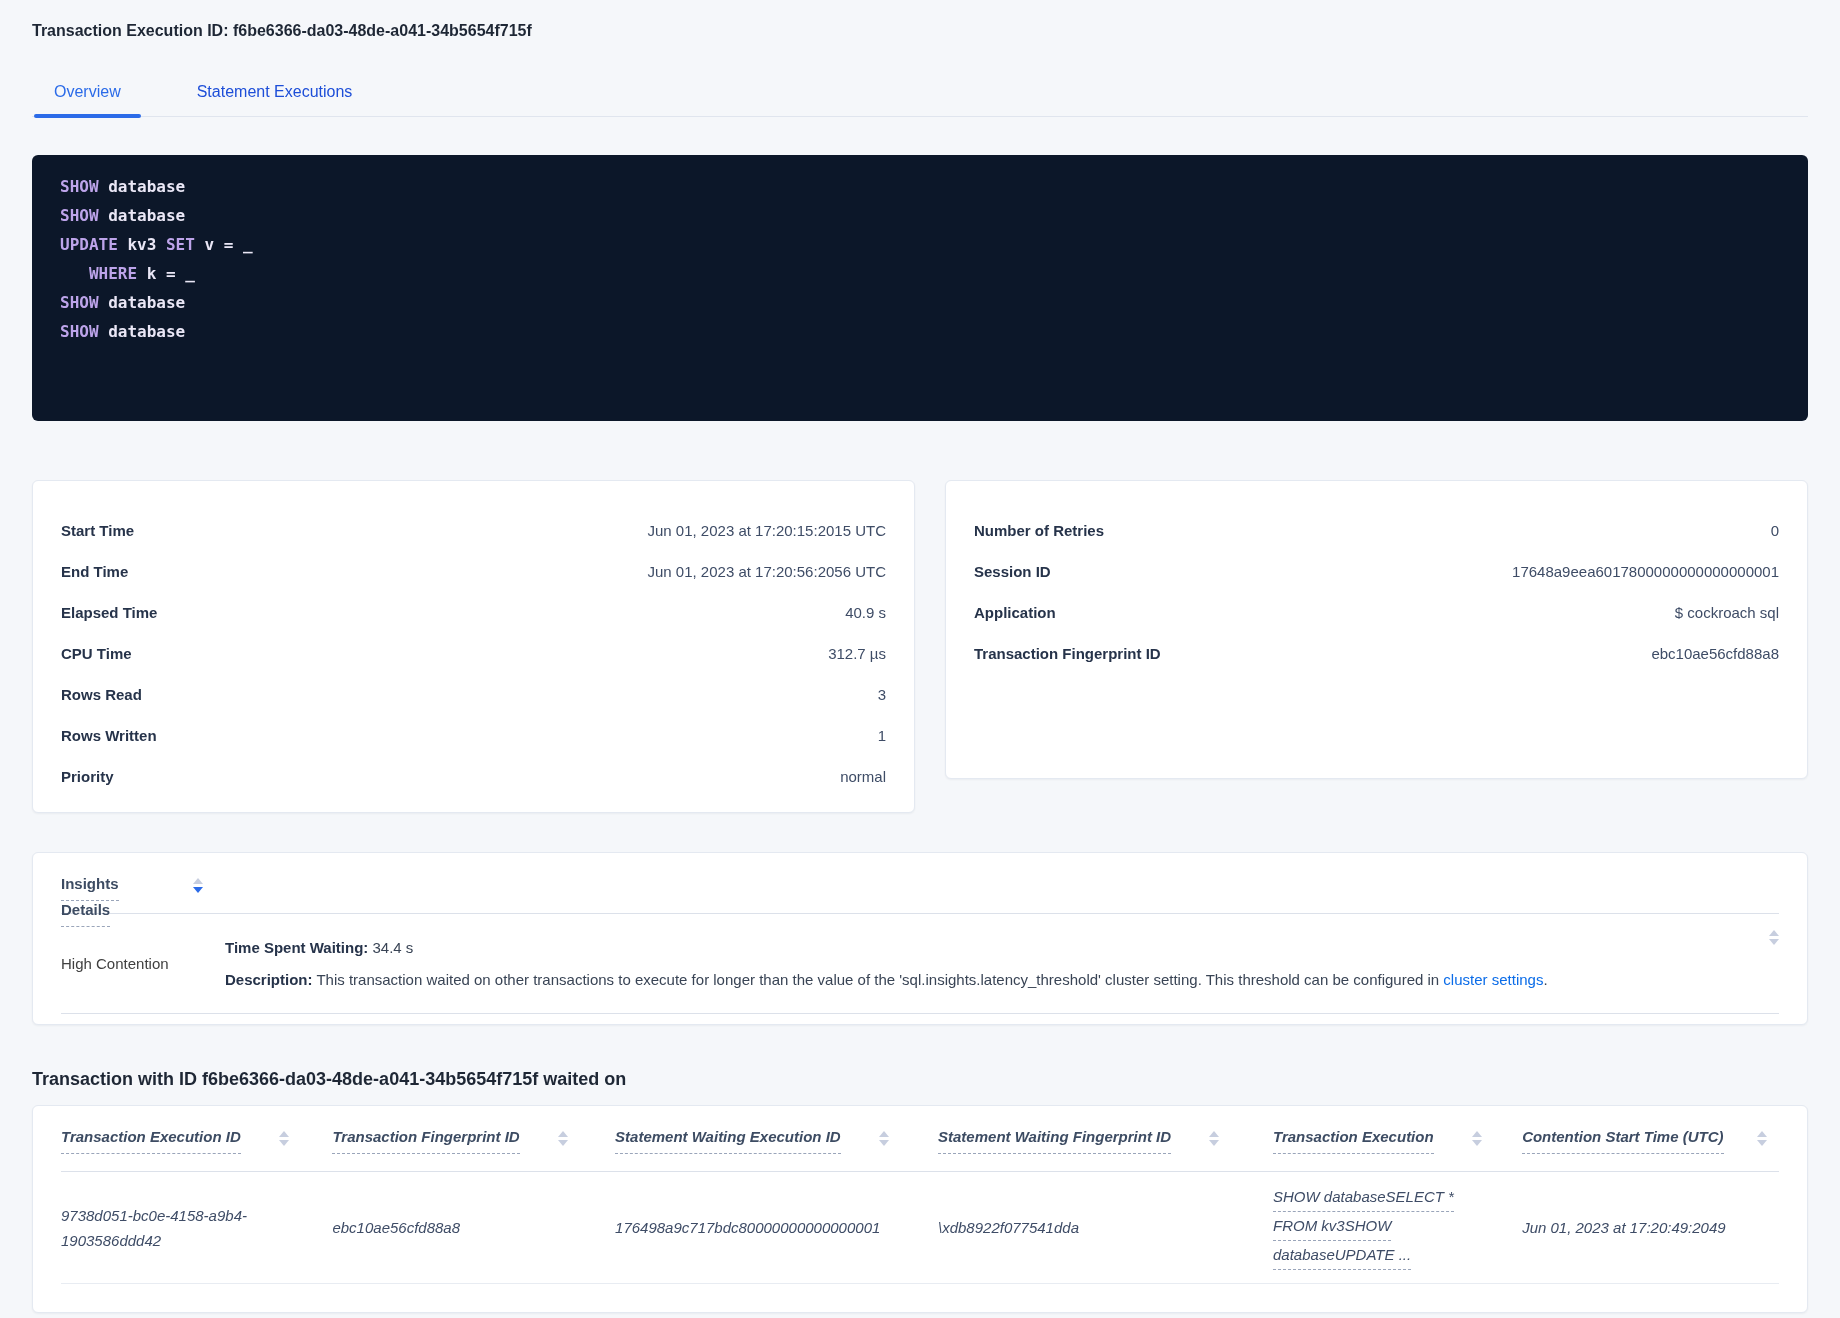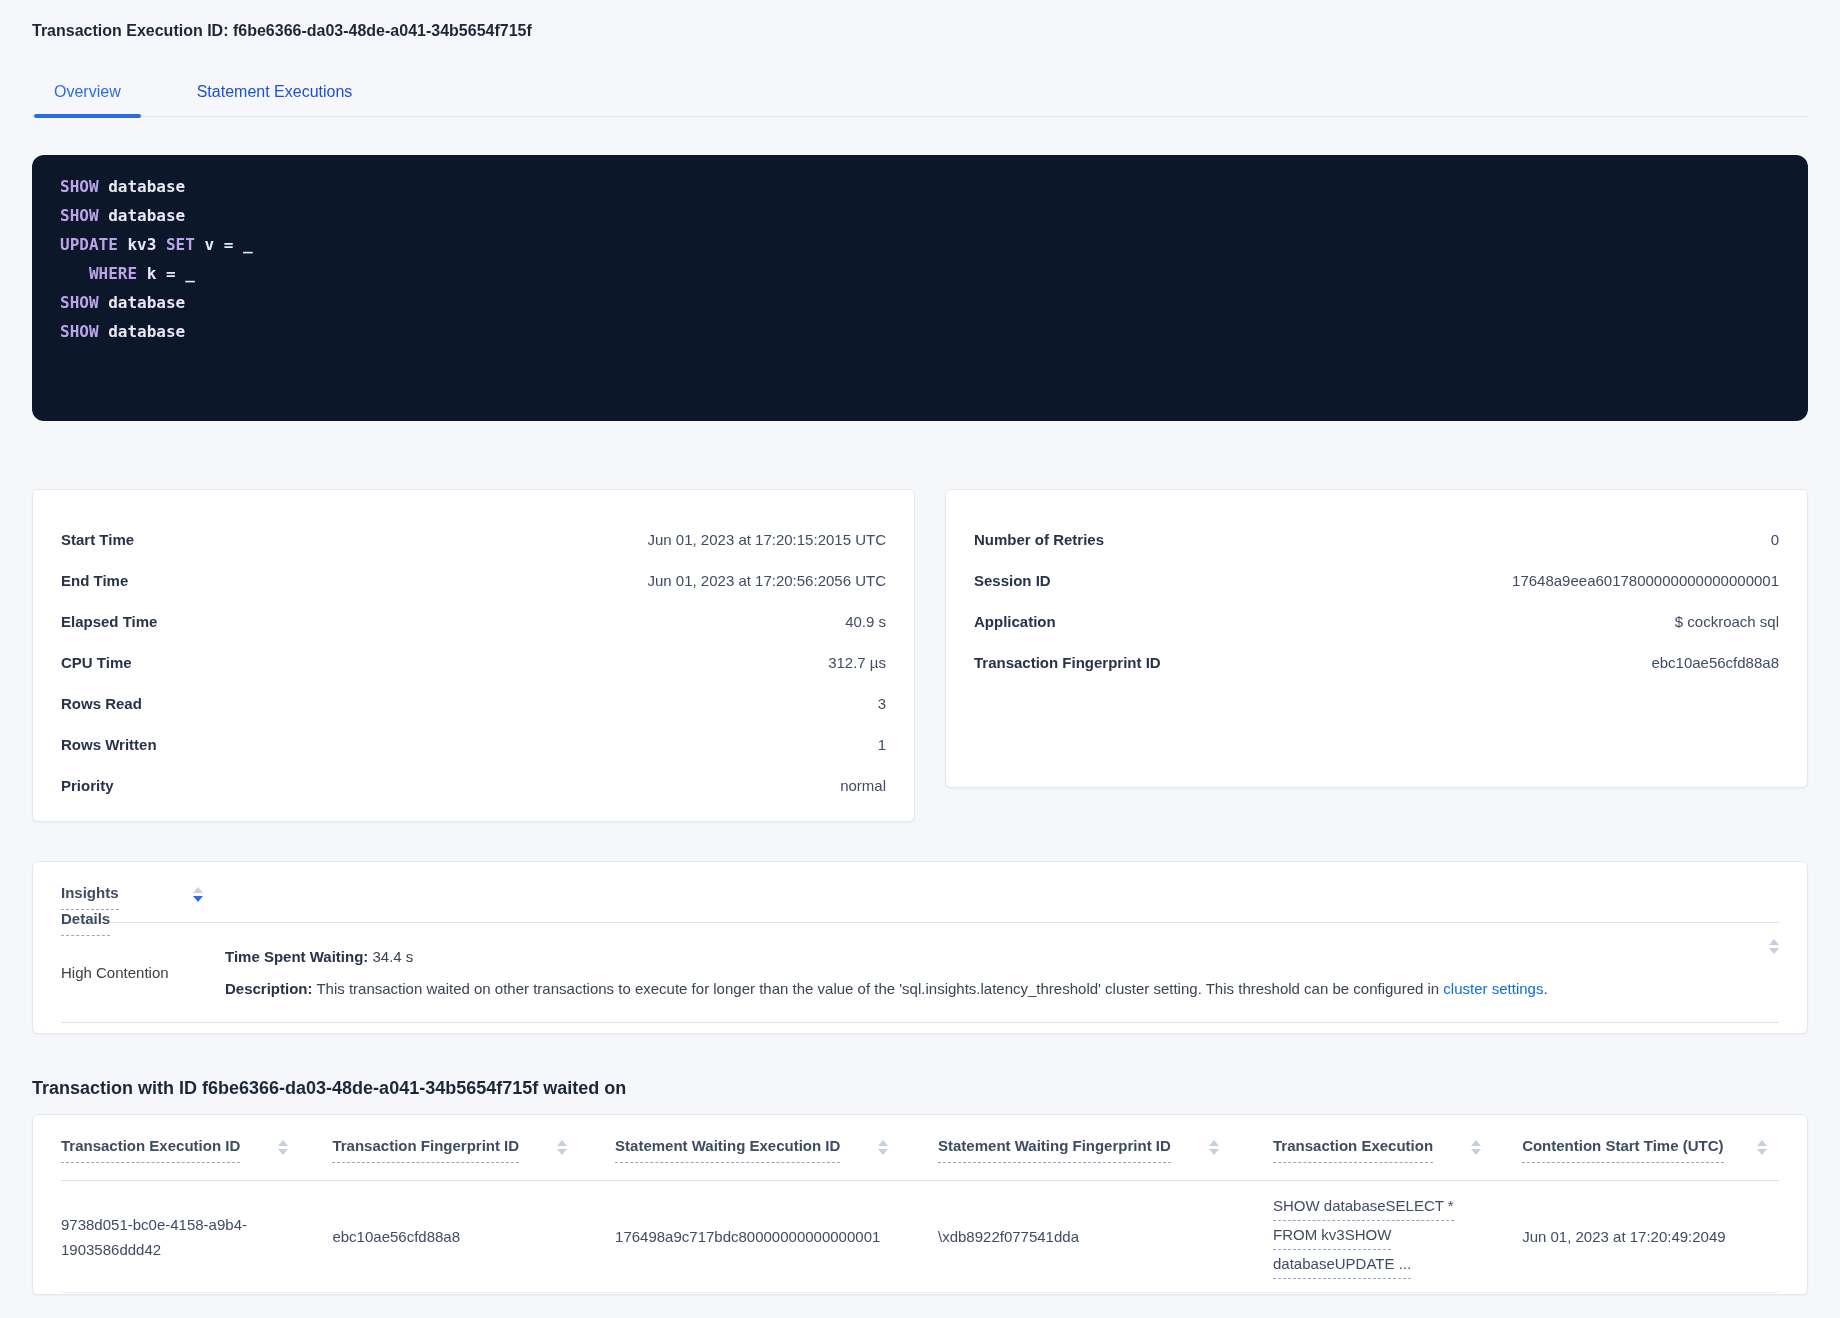--- a/index.html
+++ b/index.html
@@ -36,39 +36,38 @@
   .tab.active::after {
     content:""; position:absolute; left:2px; right:2px; bottom:-2px;
     height:4px; background:#2b6be8; border-radius:2px;
   }
 
   
   .sql-box {
     margin-top:38px;
     height:266px;
     background:#0c1729;
-    border-radius:12px;
+    border-radius:6px;
     padding:17px 28px;
     overflow:hidden;
   }
   .sql-line {
     white-space:pre;
     font-family:"DejaVu Sans Mono", monospace;
     font-size:16px; line-height:29px; font-weight:700;
   }
   .kw { color:#bda4ea; }
   .pl { color:#eae7f6; }
 
   
   .card {
     background:#fff;
     border:1px solid #e4e9f1;
     border-radius:6px;
     box-shadow:0 1px 2px rgba(20,30,50,.05);
-    margin-top:9px;
   }
   .cards-row { margin-top:59px; display:flex; gap:30px; align-items:flex-start; }
   .summary-card { padding:40px 28px 0 28px; }
   .summary-left  { width:883px; height:333px; }
   .summary-right { width:863px; height:299px; }
   .srow {
     display:flex; justify-content:space-between;
     margin-bottom:22px;
     font-size:15px; line-height:19px;
   }
@@ -113,21 +112,21 @@
   .insight-badge { width:164px; font-size:15px; color:#404040; }
   .ins-details { flex:1; font-size:15px; line-height:19px; color:#394455; }
   .ins-details .line2 { margin-top:13px; }
   .bold-lbl { font-weight:700; color:#26334a; }
 
   
   .section-heading {
     margin-top:42px;
     font-size:18px; line-height:24px; font-weight:700; color:#1e2735;
   }
-  .waited-card { margin-top:14px; height:181px; padding:0 28px; }
+  .waited-card { margin-top:14px; height:208px; padding:0 28px;font-style:italic; }
   .wt-head {
     display:flex; align-items:flex-start;
     padding-top:22px; height:66px;
     border-bottom:1px solid #dce1ea;
   }
   .wt-col { display:flex; align-items:flex-start; padding-right:10px; }
   .wt-col .sort { margin-left:38px; margin-top:3px; }
   .c1 { width:15.8%; }  .c2 { width:16.45%; } .c3 { width:18.8%; }
   .c4 { width:19.5%; }  .c5 { width:14.5%; }  .c6 { flex:1; }
   .c6 .sort { margin-left:auto; margin-right:2px; }

